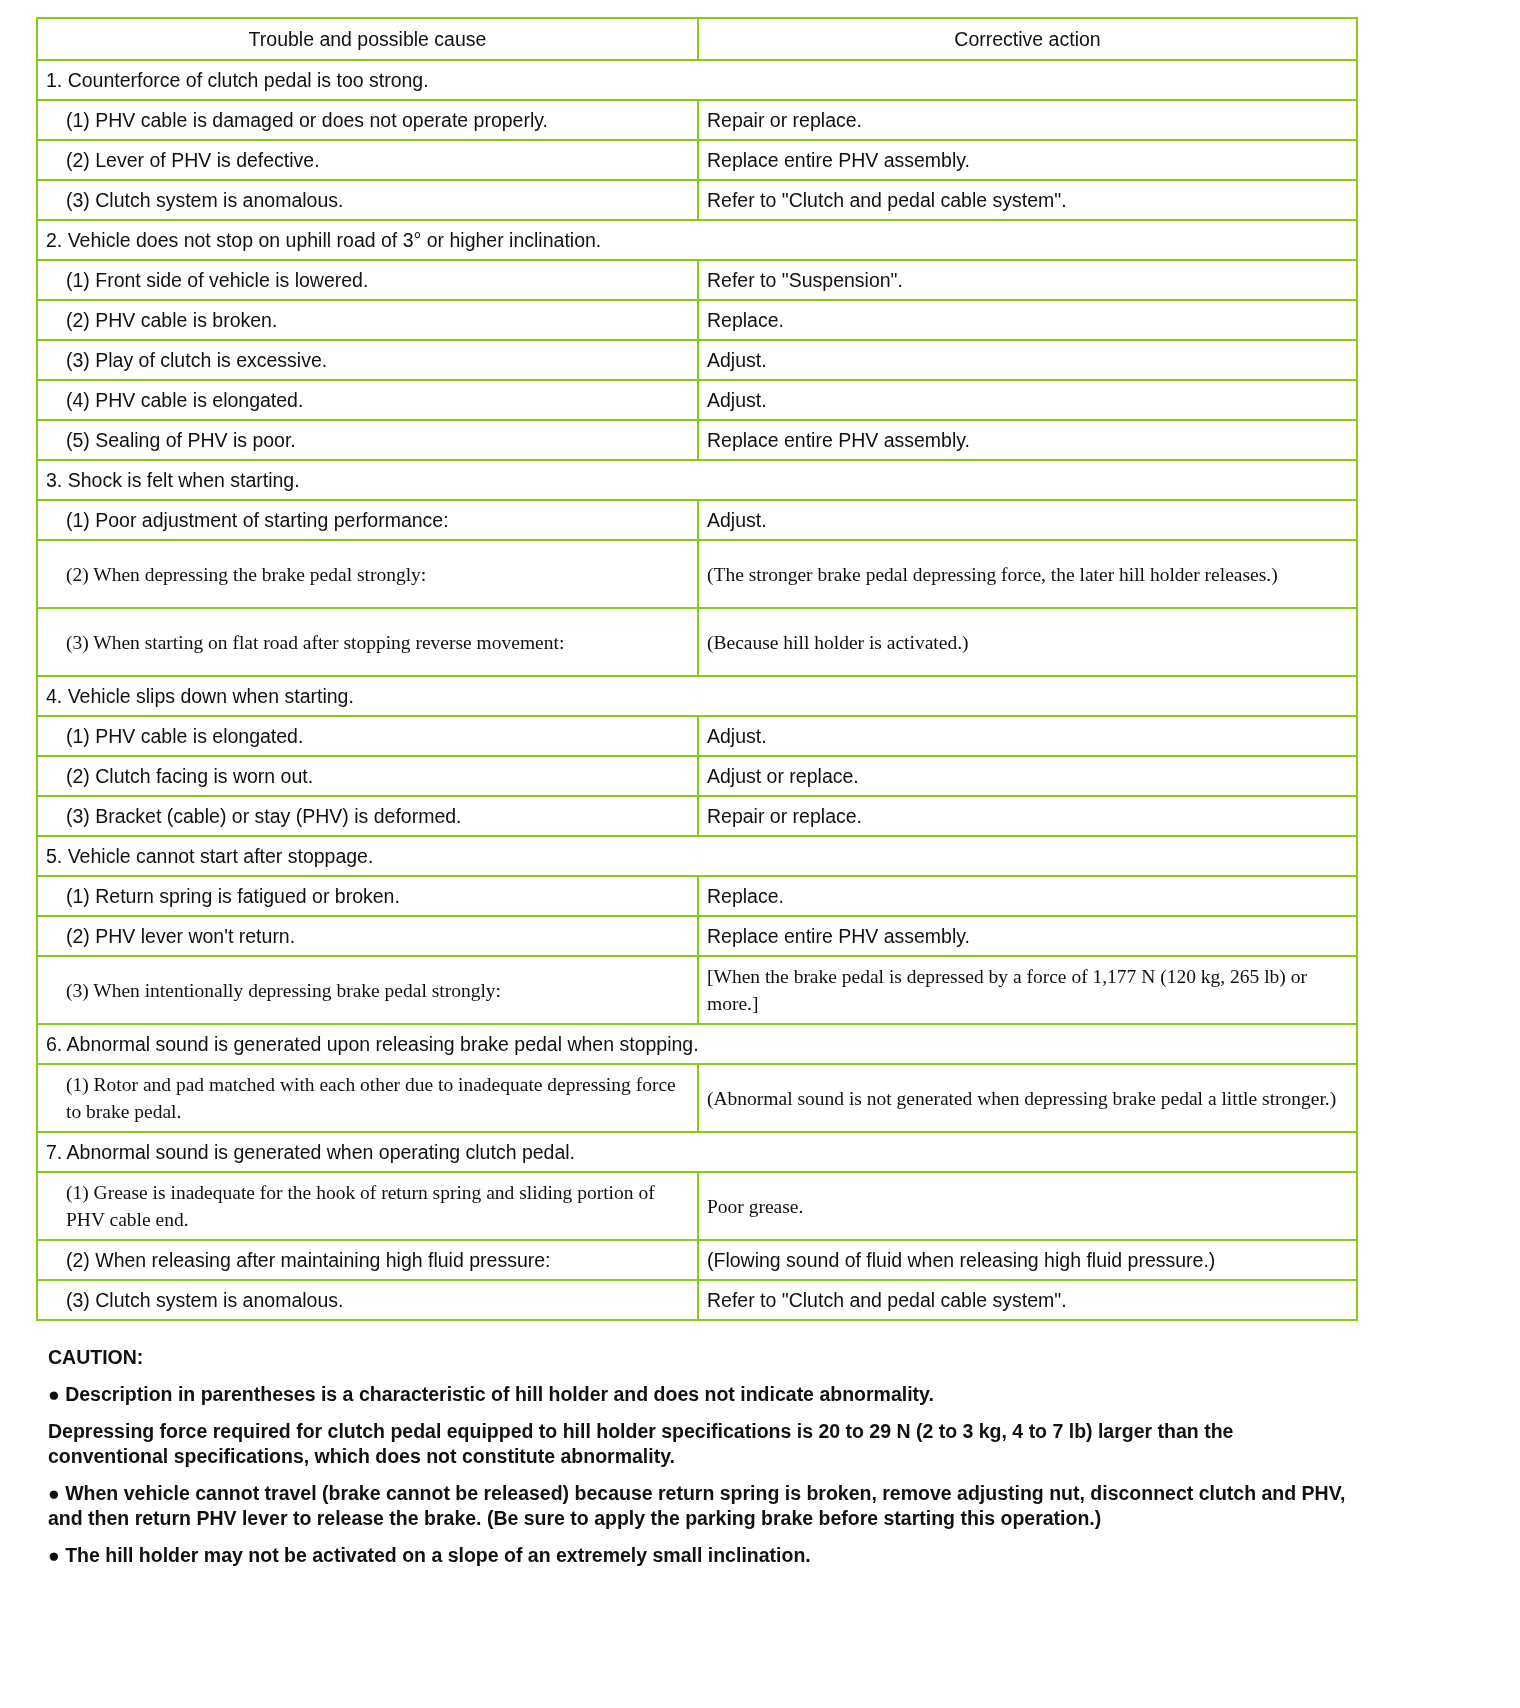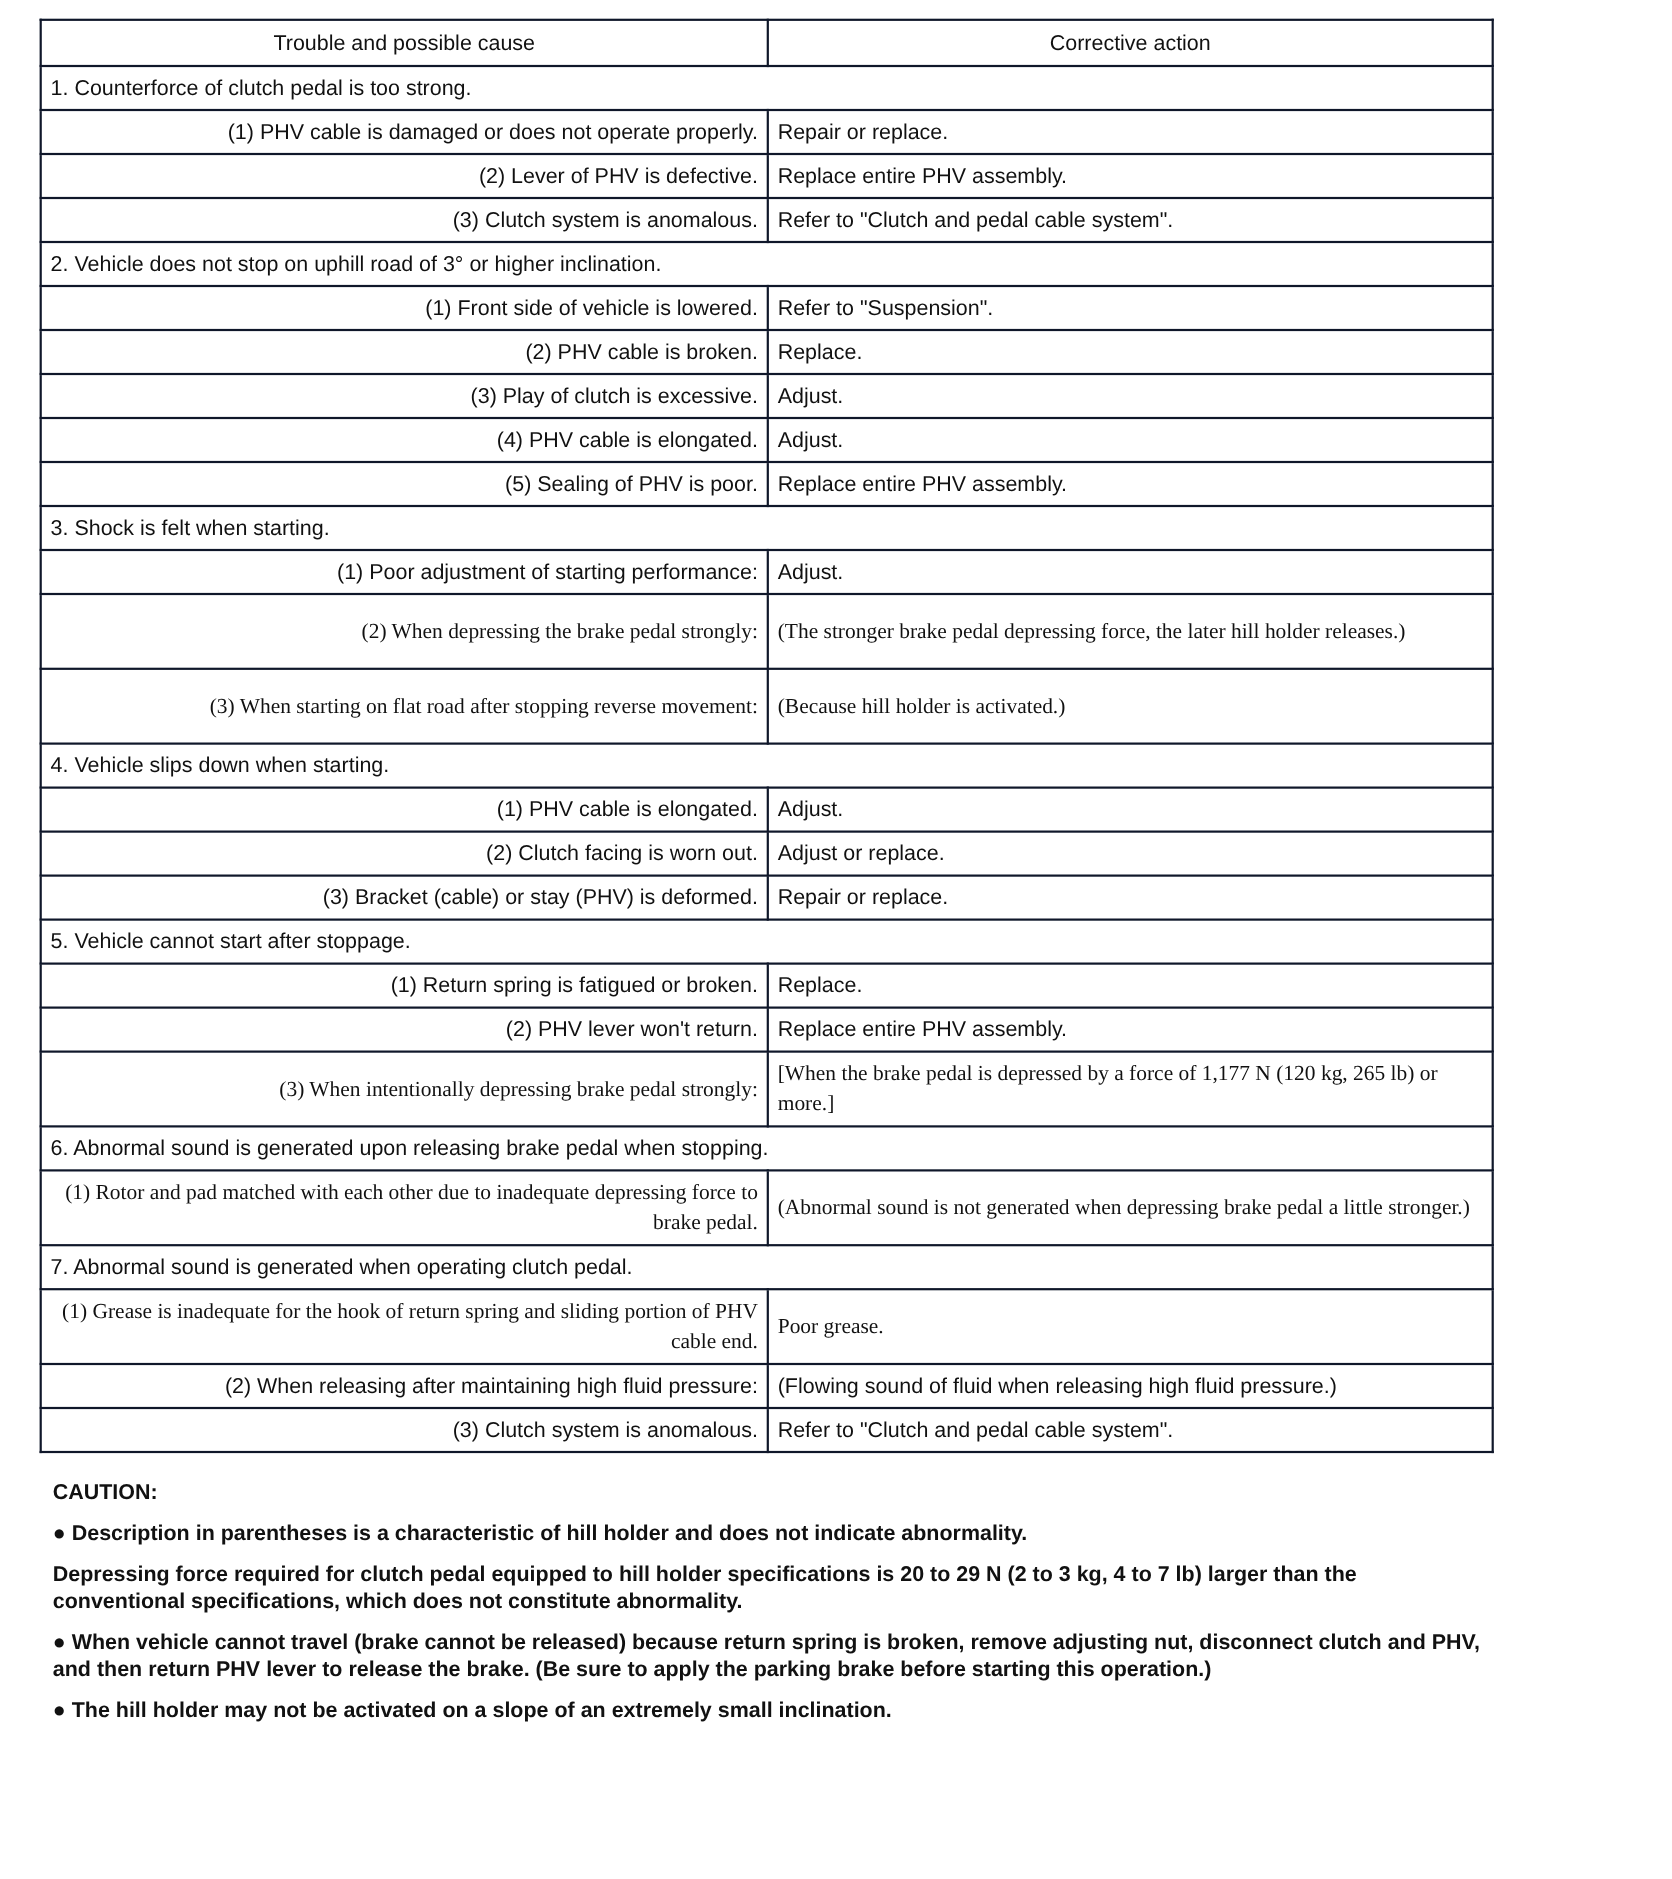--- a/index.html
+++ b/index.html
@@ -1,23 +1,23 @@
 <!DOCTYPE html>
 <html><head>
 <meta charset="utf-8">
 <style>
   html,body{margin:0;padding:0;background:#fff;}
   body{width:1520px;height:1708px;position:relative;font-family:"Liberation Sans",sans-serif;color:#111;}
   table{position:absolute;left:36px;top:17px;width:1322px;border-collapse:collapse;table-layout:fixed;}
-  td,th{border:2px solid #0f172a;font-size:19.5px;padding:0 8px;vertical-align:middle;line-height:27px;font-weight:normal;}
+  td,th{border:2px solid #84cc16;font-size:19.5px;padding:0 8px;vertical-align:middle;line-height:27px;font-weight:normal;}
   th{height:40px;text-align:center;}
   col.c1{width:661px;}
   tr.sec td{font-weight:normal;height:38px;padding-left:8px;}
   tr.item td{height:38px;}
-  tr.item td.cause{padding-left:8px;text-align:right;}
+  tr.item td.cause{padding-left:28px;}
   tr.tall td{height:66px;font-family:Liberation Serif, serif;}
   .caution{position:absolute;left:36px;top:1333px;width:1330px;font-size:19.5px;font-weight:bold;line-height:25px;}
   .caution p{margin:12px;}
 </style>
 </head>
 <body>
 
 <table>
   <colgroup>
       <col class="c1">

